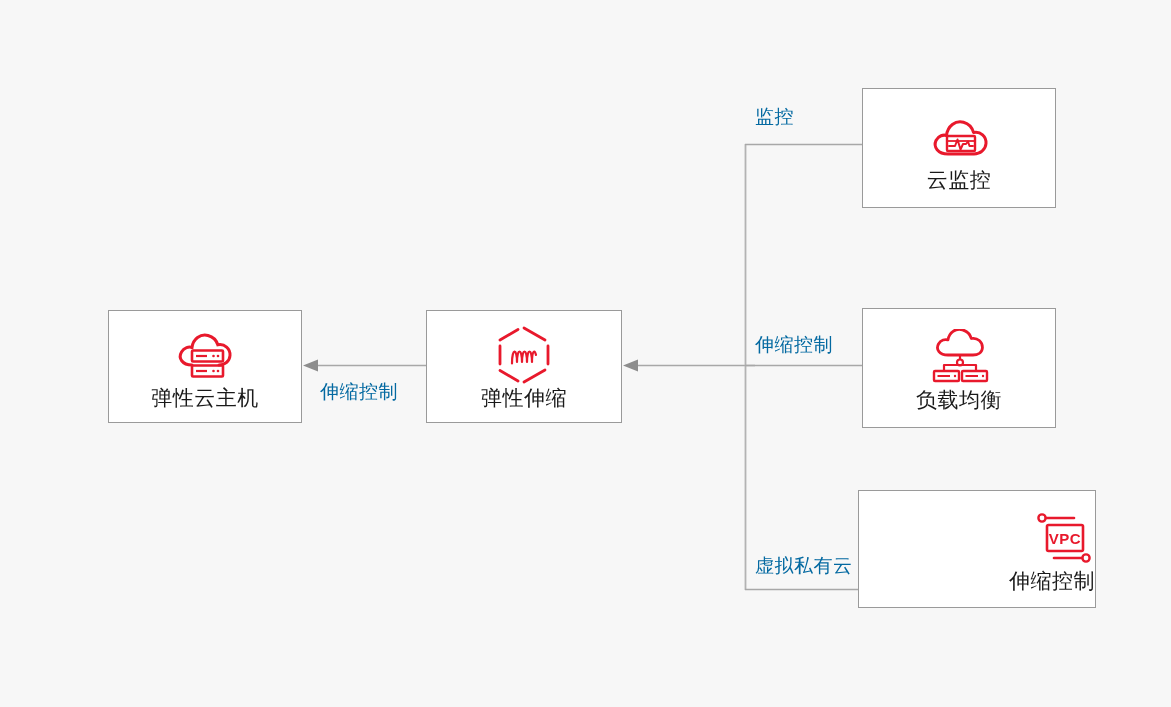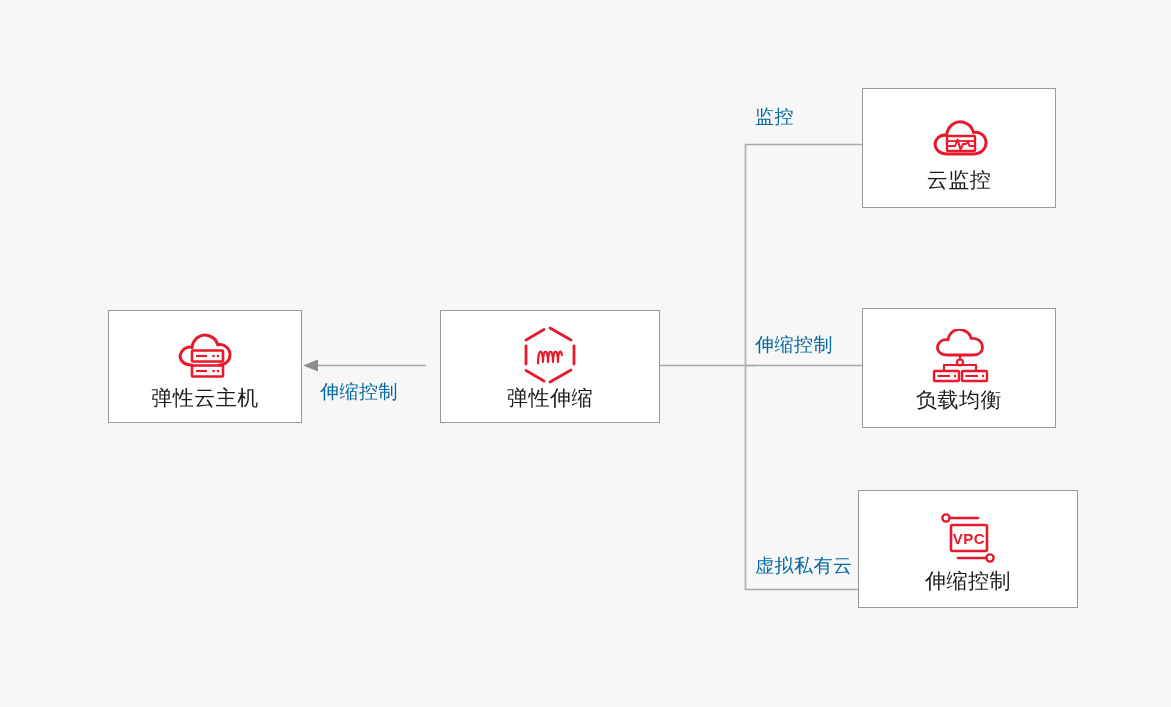--- a/index.html
+++ b/index.html
@@ -54,24 +54,24 @@
   .edge-label {
     position: absolute;
     font-size: 19px;
     color: #0369a1;
     white-space: nowrap;
     line-height: 1;
     letter-spacing: 0.5px;
   }
   
   #node-ecs   { left: 108px; top: 310px; width: 194px; height: 113px; }
-  #node-as    { left: 440px; top: 310px; width: 220px; height: 113px; }
+  #node-as    { left: 426px; top: 310px; width: 196px; height: 113px; }
   #node-cms   { left: 862px; top: 88px;  width: 194px; height: 120px; }
   #node-slb   { left: 862px; top: 308px; width: 194px; height: 120px; }
-  #node-vpc   { left: 858px; top: 490px; width: 220px; height: 118px; }
+  #node-vpc   { left: 858px; top: 490px; width: 238px; height: 118px; align-items: flex-end; }
 
   #label-scale   { left: 320px; top: 382px; }
   #label-monitor { left: 755px; top: 107px; }
   #label-traffic { left: 755px; top: 335px; }
   #label-network { left: 755px; top: 556px; }
 </style>
 </head>
 <body>
 
 <div id="canvas">

